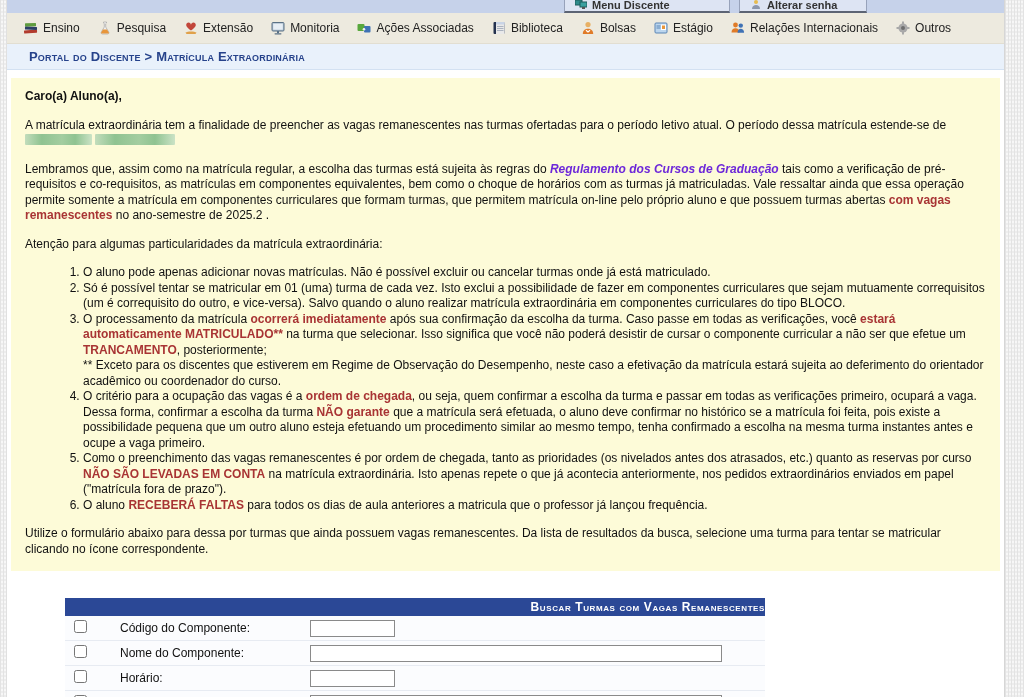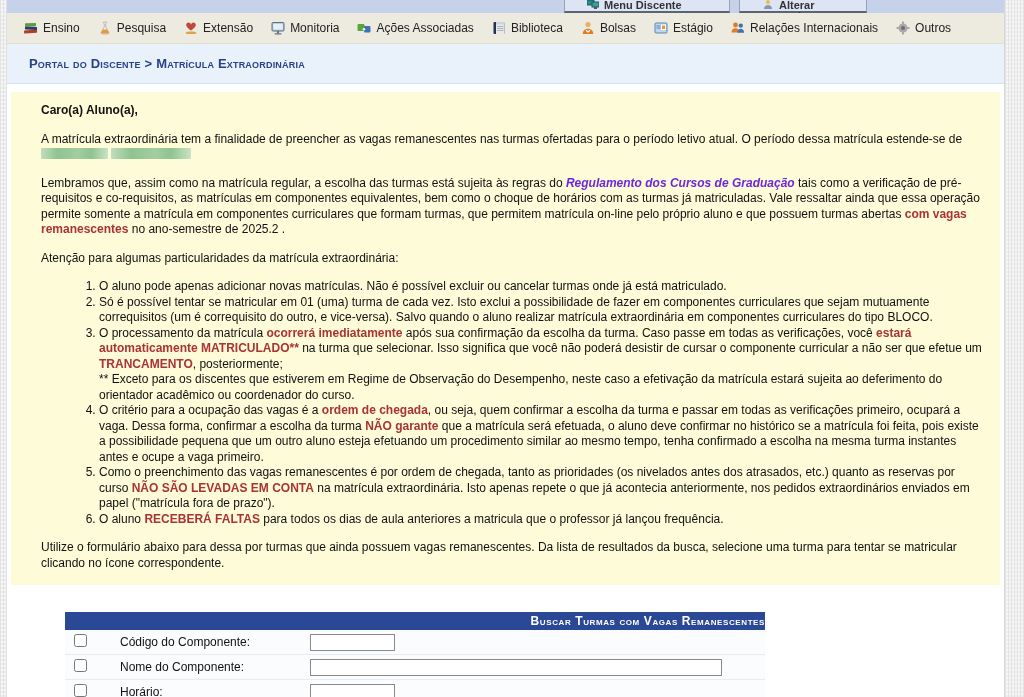--- a/index.html
+++ b/index.html
@@ -7,37 +7,37 @@
   body {
     font-family: "Liberation Sans", sans-serif;
     background:
       repeating-linear-gradient(90deg, #e3e3e3 0 1px, rgba(0,0,0,0) 1px 3px),
       repeating-linear-gradient(0deg, #ededed 0 2px, #f7f7f7 2px 4px);
   }
   .page { position:absolute; left:6px; top:0; width:999px; height:697px; background:#ffffff; border-left:1px solid #e0e0e0; border-right:1px solid #d6d6d6; }
 
   
   .topbar { position:relative; height:13px; background:#c6d2ea; overflow:hidden; }
-  .topbtn { position:absolute; top:0; height:13px; background:#dde4f3; border-left:1px solid #97a2ba; border-right:1px solid #97a2ba; border-bottom:2px solid #5c6474; display:flex; align-items:flex-start; gap:5px; padding:0 22px; font-size:11px; font-weight:bold; color:#333; line-height:11px; }
+  .topbtn { position:absolute; top:0; height:13px; background:#dde4f3; border-left:1px solid #97a2ba; border-right:1px solid #97a2ba; border-bottom:2px solid #5c6474; display:flex; align-items:flex-start; gap:5px; padding:0 10px; font-size:11px; font-weight:bold; color:#333; line-height:11px; }
   .topbtn .ticon { width:12px; height:9px; display:inline-block; }
   #btn-menu-discente { left:557px; width:166px; }
   #btn-alterar-senha { left:732px; width:128px; }
 
   
   .menubar { height:31px; background:#edeadf; border-bottom:1px solid #e2ded1; display:flex; align-items:center; padding-left:16px; }
   .menuitem { display:flex; align-items:center; gap:4px; margin-right:17px; font-size:12px; color:#222; cursor:pointer; white-space:nowrap; }
   .micon { width:16px; height:16px; flex:0 0 16px; }
 
   
-  .crumbbar { height:40px; background:#e9f1fb; border-bottom:1px solid #d3e1f2; display:flex; align-items:center; padding-left:22px; }
+  .crumbbar { height:26px; background:#e9f1fb; border-bottom:1px solid #d3e1f2; display:flex; align-items:center; padding-left:22px; }
   .crumb { font-size:13px; font-weight:bold; color:#26428b; font-variant:small-caps; letter-spacing:0.2px; }
 
   
   .content { padding:8px 4px 0 4px; background:#fff; }
-  .infobox { background:#fdfbd8; padding:11px 14px 14px 30px; color:#111; font-size:12px; line-height:15.5px; }
+  .infobox { background:#fdfbd8; padding:11px 14px 14px 14px; color:#111; font-size:12px; line-height:15.5px; }
   .infobox p { margin:0 0 13px 0; }
   .infobox p:last-child { margin-bottom:0; }
   .salutation { font-weight:bold; }
   .infobox ol { margin:0 0 13px 0; padding-left:58px; }
   .infobox ol li { margin:0; }
   .seg-n { }
   .seg-r { color:#a83434; font-weight:bold; }
   .seg-l { color:#6d28d9; font-weight:bold; text-decoration:none; cursor:pointer;font-style:italic; }
   .seg-redact { display:inline-block; height:11px; vertical-align:-1px; border-radius:1px;
     background:linear-gradient(90deg,#c2ddbc 0%,#8fc391 25%,#a3cda0 55%,#8fc391 75%,#cbe3c6 100%); }

